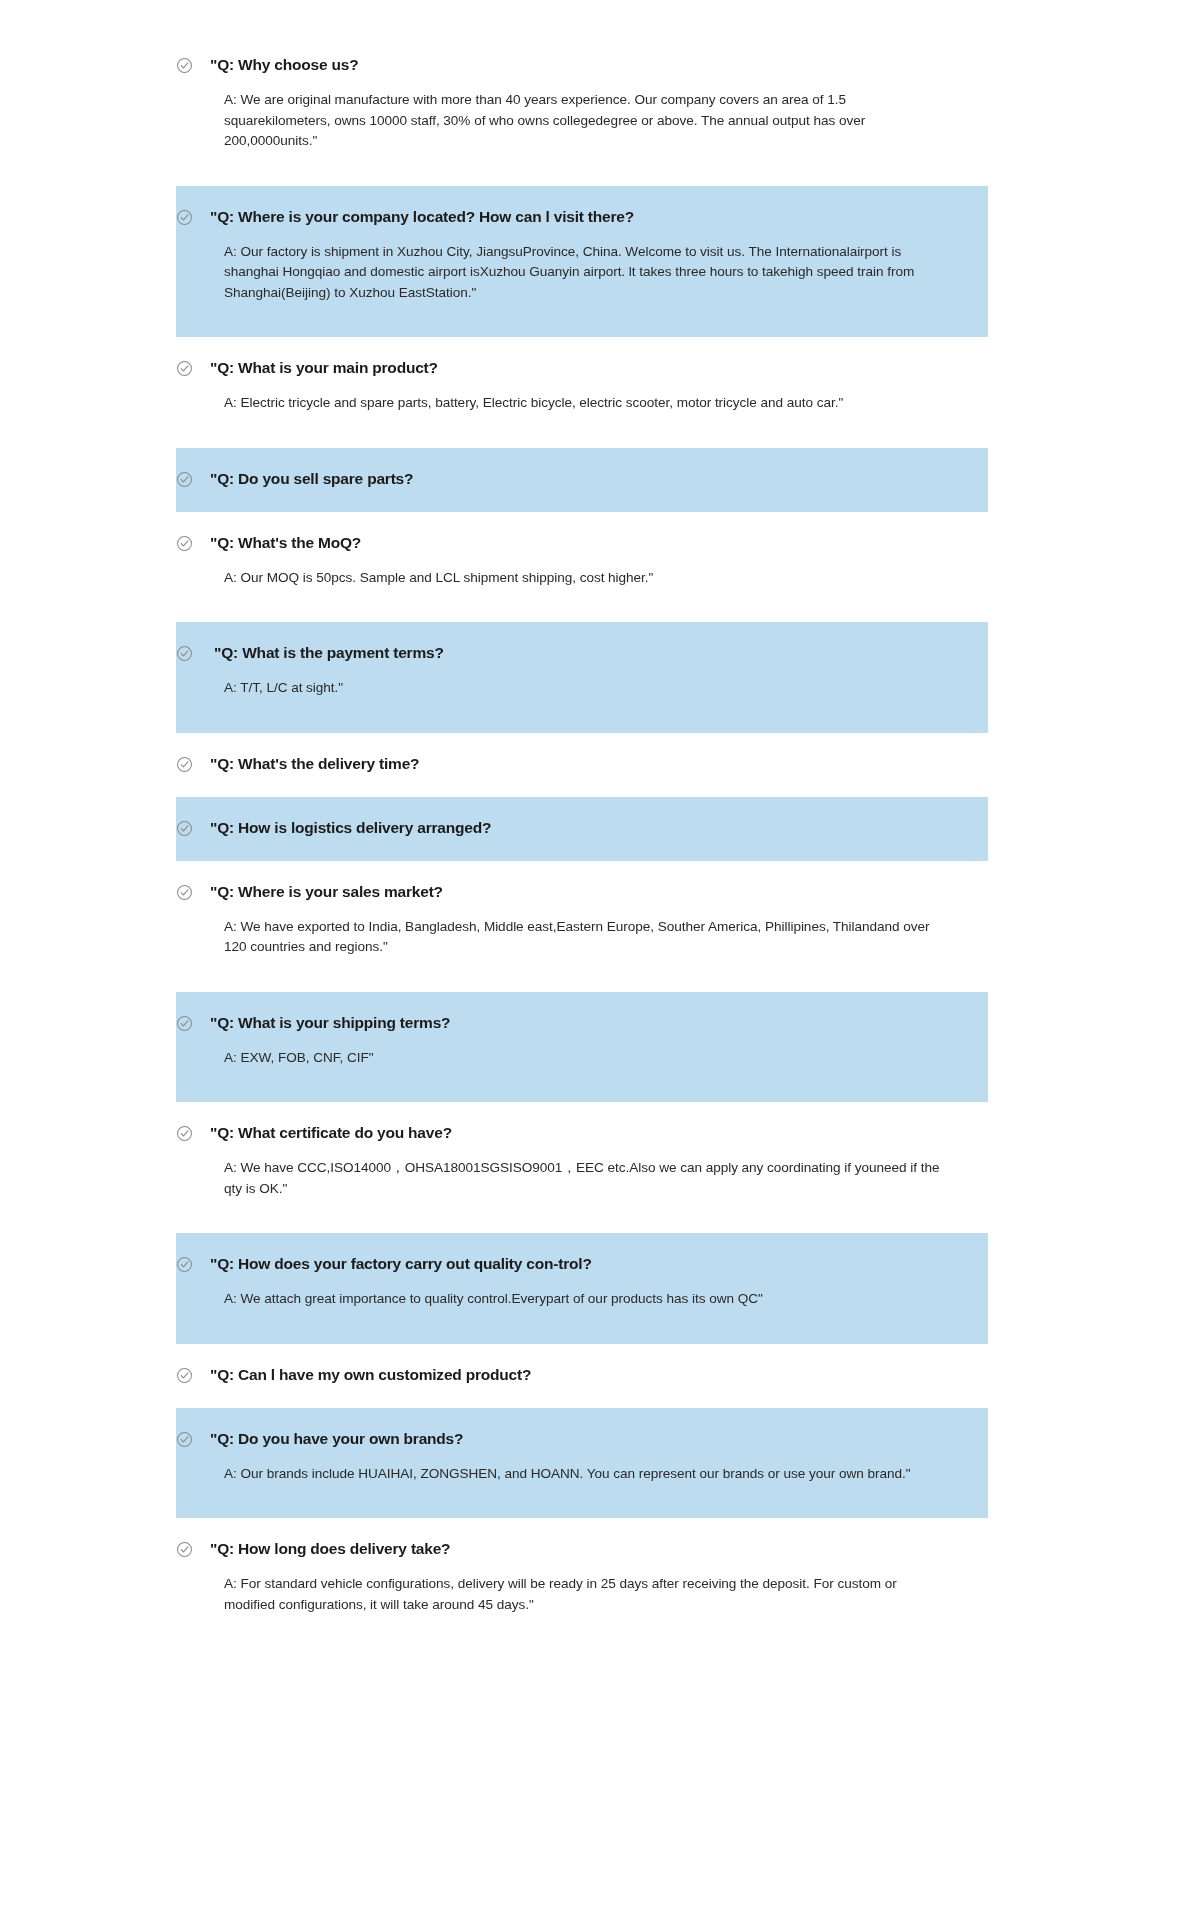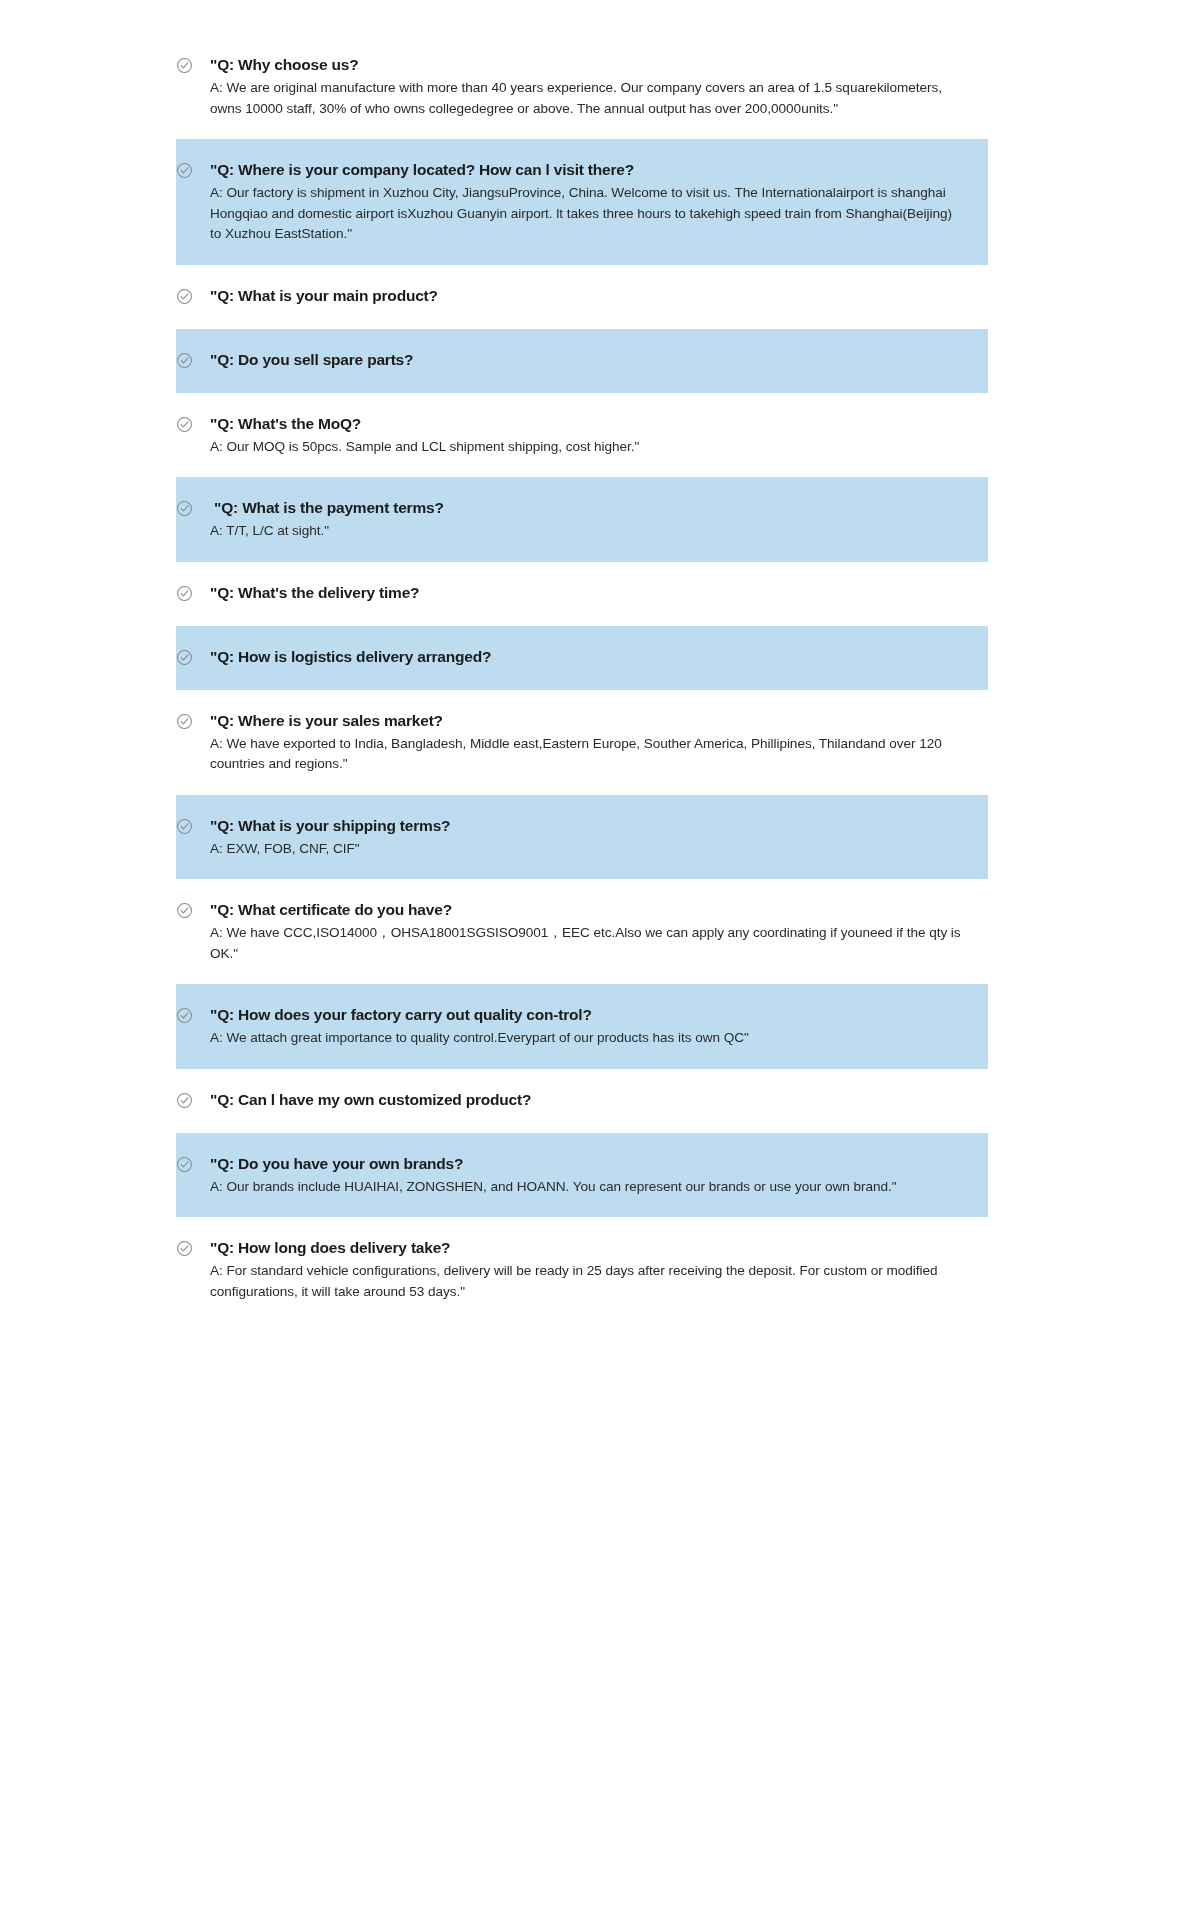--- a/index.html
+++ b/index.html
@@ -60,21 +60,21 @@
     color: #1b1b1b;
     letter-spacing: -0.2px;
     white-space: pre-wrap;
     margin: 0 0 2px 0;
   }
   .answer {
     font-size: 13.6px;
     line-height: 20.5px;
     color: #2a2a2a;
     letter-spacing: -0.05px;
-    margin: 0;
+    margin: 14px;
     white-space: pre-wrap;
   }
 </style>
 </head>
 <body>
 
 <div class="faq-page">
   <div class="faq-list" id="faq-list">
   <div class="faq-item">
     <div class="faq-row">
@@ -109,20 +109,21 @@
   <div class="faq-item">
     <div class="faq-row">
       <div class="check-cell">
         <svg class="check-icon" viewBox="0 0 20 20">
           <circle cx="10" cy="10" r="8.2" fill="none" stroke="#8a8a8a" stroke-width="1.2"></circle>
           <path d="M6.1 10.2 L8.8 12.9 L14.0 7.0" fill="none" stroke="#8a8a8a" stroke-width="1.3" stroke-linecap="round" stroke-linejoin="round"></path>
         </svg>
       </div>
       <div class="qa-cell">
         <p class="question">"Q: What is your main product?</p>
+        <p class="answer">A: Electric tricycle and spare parts, battery, Electric bicycle, electric scooter, motor tricycle and auto car."</p>
       </div>
     </div>
   </div>
 
   <div class="faq-item shaded">
     <div class="faq-row">
       <div class="check-cell">
         <svg class="check-icon" viewBox="0 0 20 20">
           <circle cx="10" cy="10" r="8.2" fill="none" stroke="#8a8a8a" stroke-width="1.2"></circle>
           <path d="M6.1 10.2 L8.8 12.9 L14.0 7.0" fill="none" stroke="#8a8a8a" stroke-width="1.3" stroke-linecap="round" stroke-linejoin="round"></path>
@@ -284,18 +285,18 @@
   <div class="faq-item">
     <div class="faq-row">
       <div class="check-cell">
         <svg class="check-icon" viewBox="0 0 20 20">
           <circle cx="10" cy="10" r="8.2" fill="none" stroke="#8a8a8a" stroke-width="1.2"></circle>
           <path d="M6.1 10.2 L8.8 12.9 L14.0 7.0" fill="none" stroke="#8a8a8a" stroke-width="1.3" stroke-linecap="round" stroke-linejoin="round"></path>
         </svg>
       </div>
       <div class="qa-cell">
         <p class="question">"Q: How long does delivery take?</p>
-        <p class="answer">A: For standard vehicle configurations, delivery will be ready in 25 days after receiving the deposit. For custom or modified configurations, it will take around 53 days."</p>
+        <p class="answer">A: For standard vehicle configurations, delivery will be ready in 25 days after receiving the deposit. For custom or modified configurations, it will take around 45 days."</p>
       </div>
     </div>
   </div>
 </div>
 </div>
 
 </body></html>

